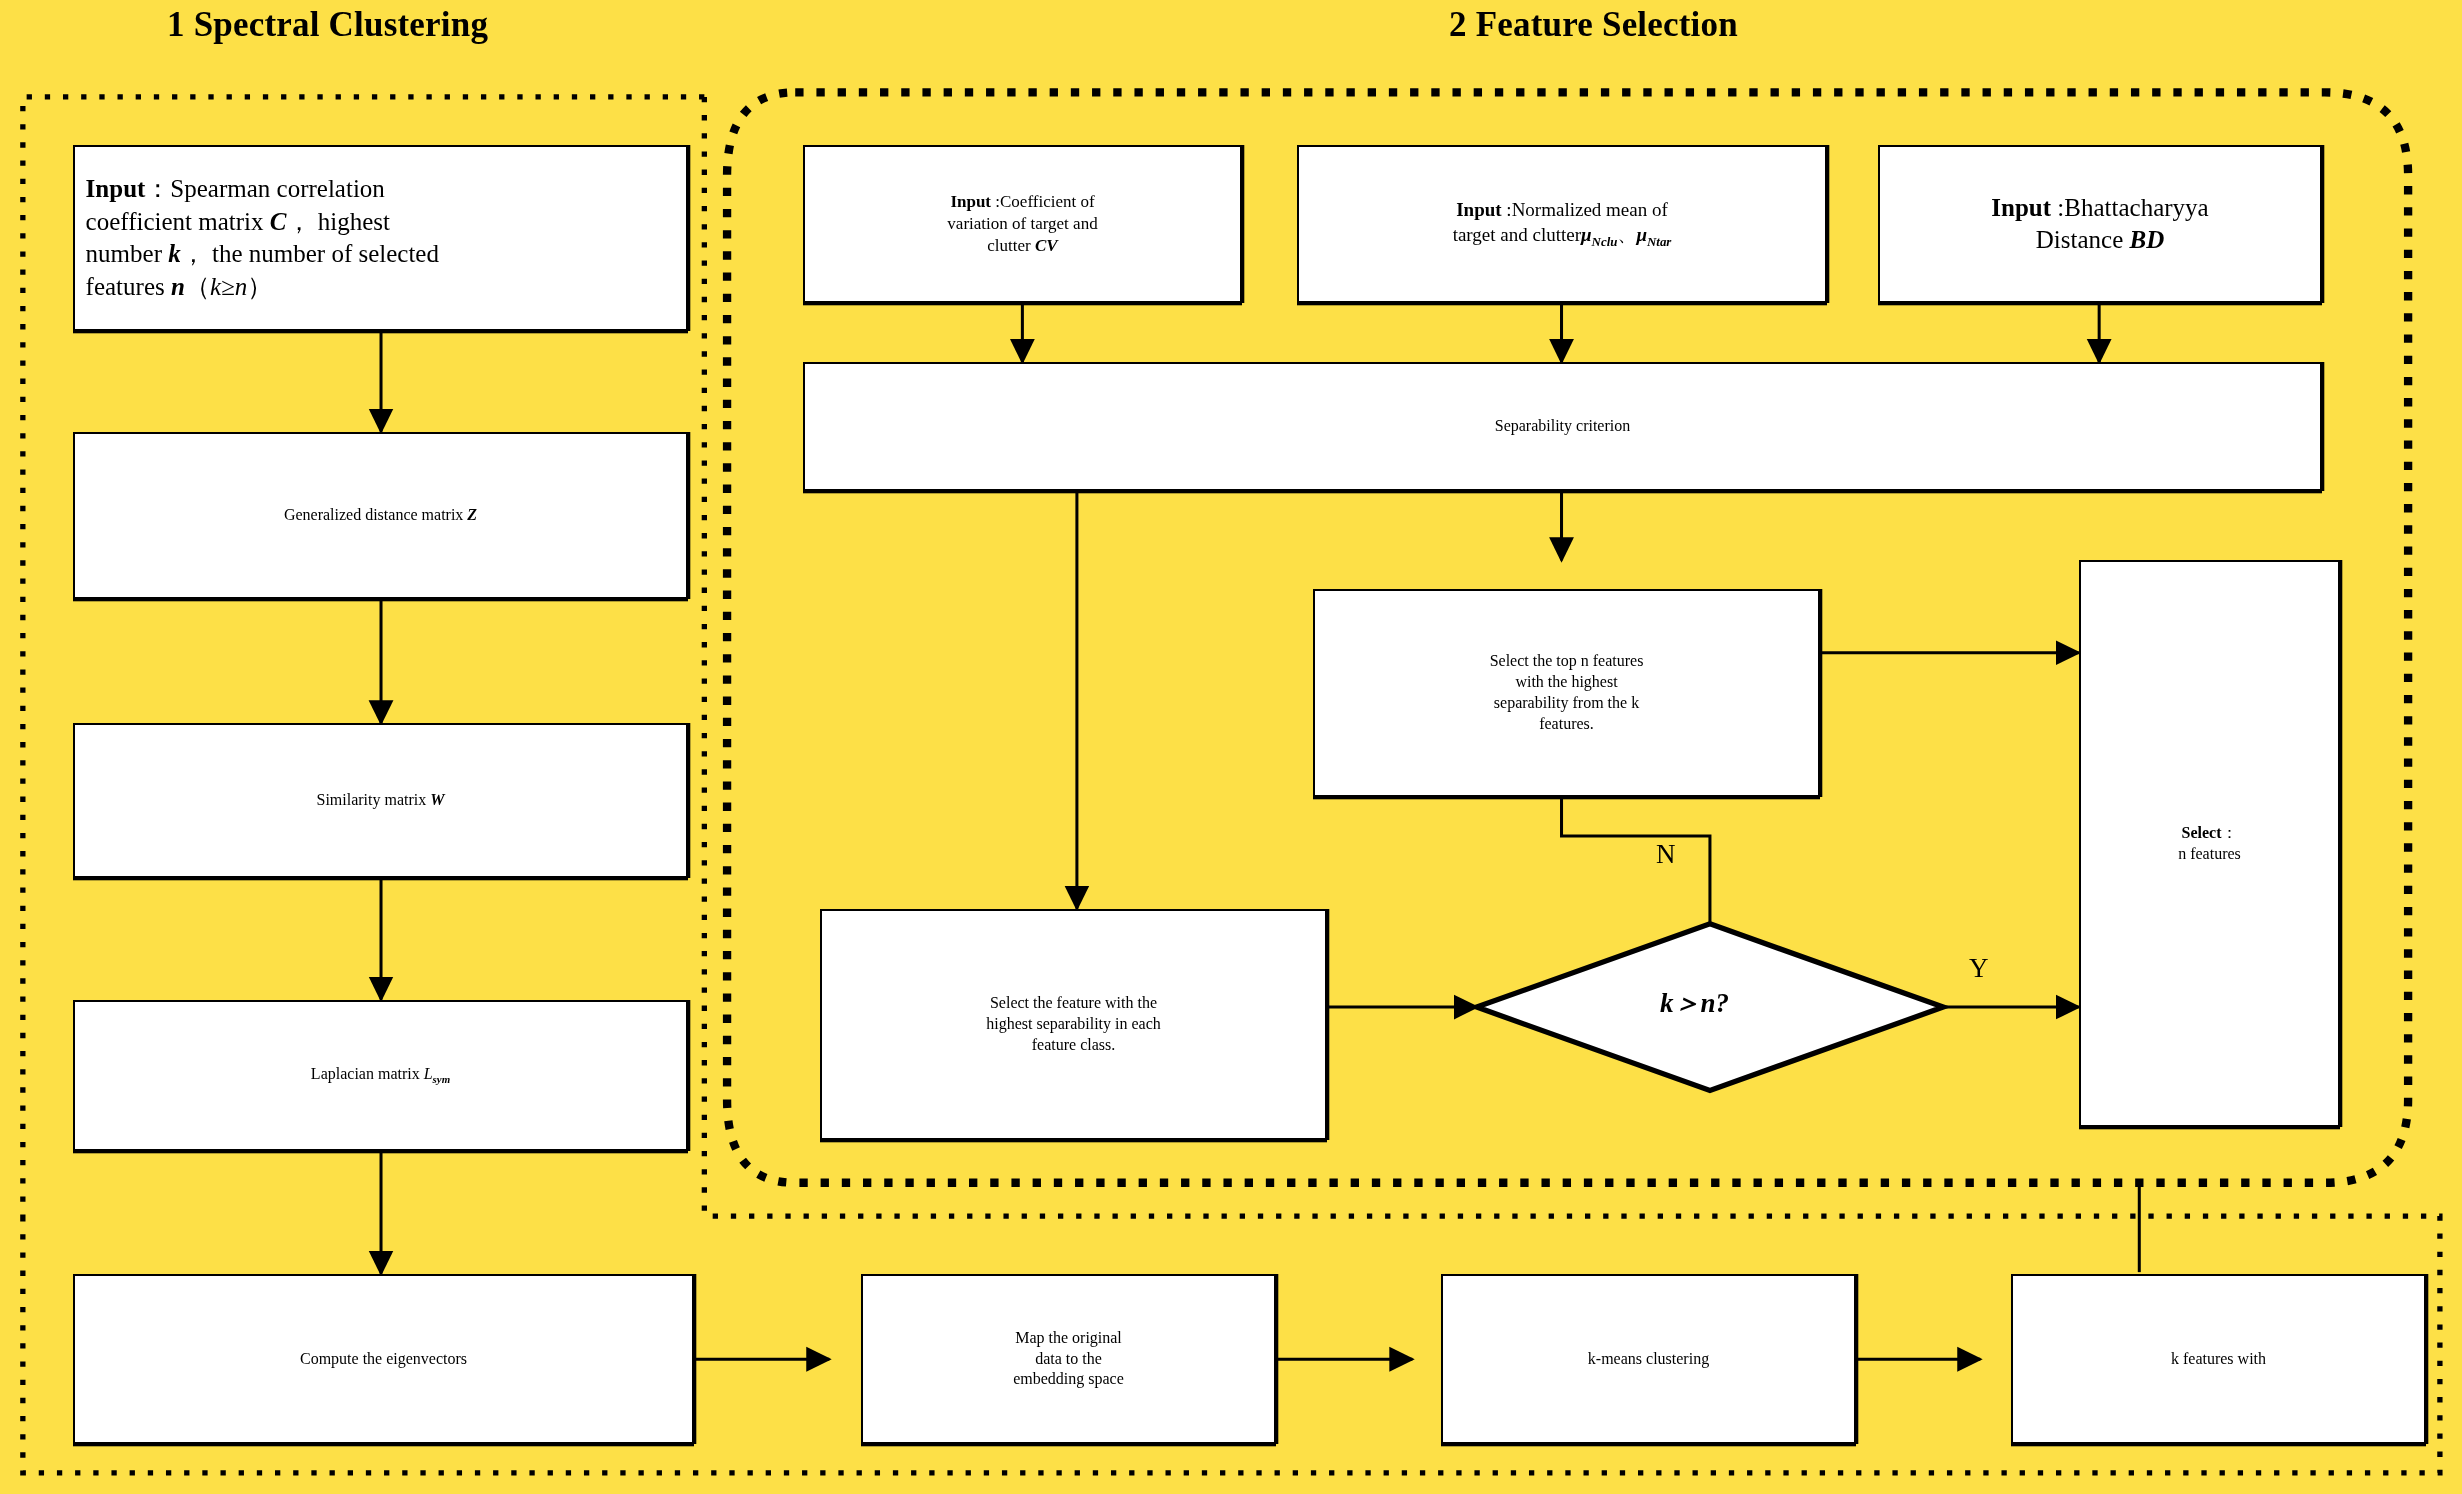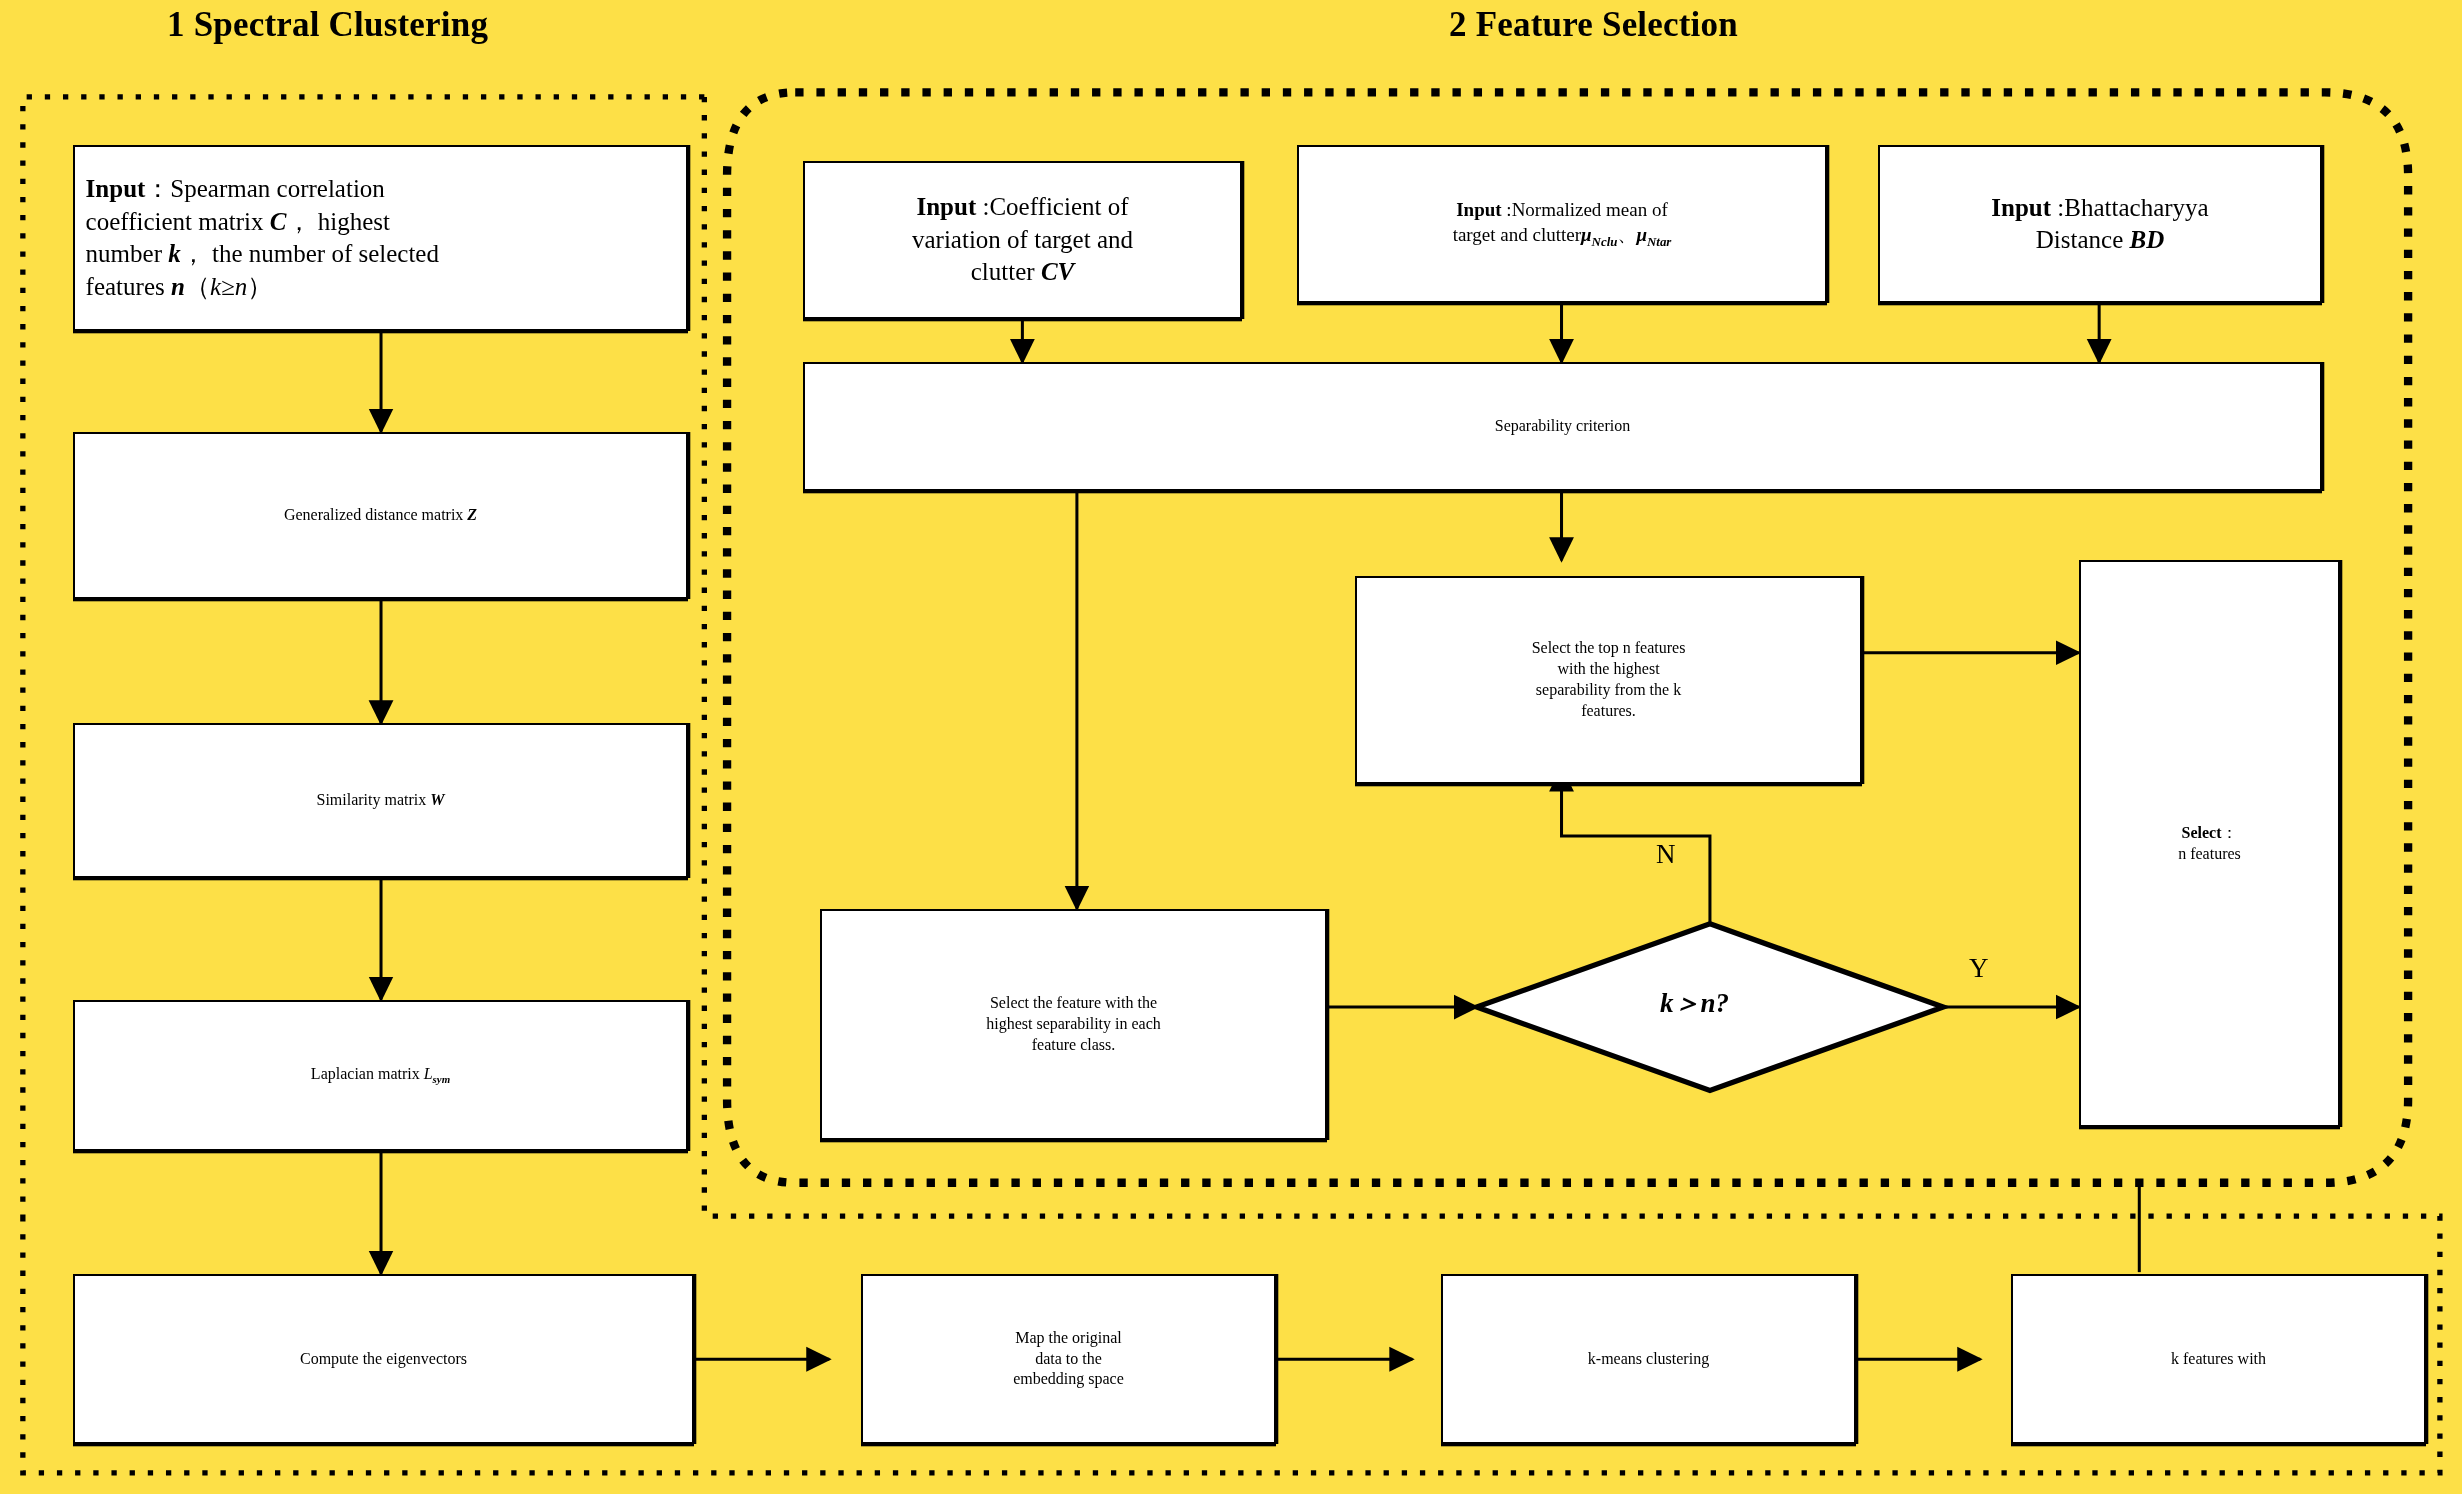--- a/index.html
+++ b/index.html
@@ -185,21 +185,21 @@
   </div>
 
   <div class="box" id="b-kmeans" style="left:1441px; top:1274px; width:415px; height:170px;">
     <span class="txt">k-means clustering</span>
   </div>
 
   <div class="box" id="b-kclass" style="left:2011px; top:1274px; width:415px; height:170px;">
     <span class="txt">k features with</span>
   </div>
 
-  <div class="box center-input" id="b-input-cv" style="left:803px; top:161px; width:439px; height:158px; font-size:25px;">
+  <div class="box center-input" id="b-input-cv" style="left:803px; top:145px; width:439px; height:158px; font-size:17px;">
     <span class="txt">
       <b>Input</b><span> :</span><span>Coefficient of</span><br>
       <span>variation of target and</span><br>
       <span>clutter </span><i class="var">CV</i>
     </span>
   </div>
 
   <div class="box center-input" id="b-input-mean" style="left:1297px; top:145px; width:530px; height:158px; font-size:19px;">
     <span class="txt">
       <b>Input</b><span> :</span><span>Normalized mean of</span><br>
@@ -211,21 +211,21 @@
     <span class="txt">
       <b>Input</b><span> :</span><span>Bhattacharyya</span><br>
       <span>Distance </span><i class="var">BD</i>
     </span>
   </div>
 
   <div class="box" id="b-criterion" style="left:803px; top:362px; width:1519px; height:129px;">
     <span class="txt">Separability criterion</span>
   </div>
 
-  <div class="box" id="b-top-n" style="left:1313px; top:576px; width:507px; height:208px;margin-left:42px;">
+  <div class="box" id="b-top-n" style="left:1313px; top:589px; width:507px; height:208px;">
     <span class="txt">
       <span>Select the top n features</span><br>
       <span>with the highest</span><br>
       <span>separability from the k</span><br>
       <span>features.</span>
     </span>
   </div>
 
   <div class="box" id="b-each-class" style="left:820px; top:909px; width:507px; height:231px;">
     <span class="txt">

